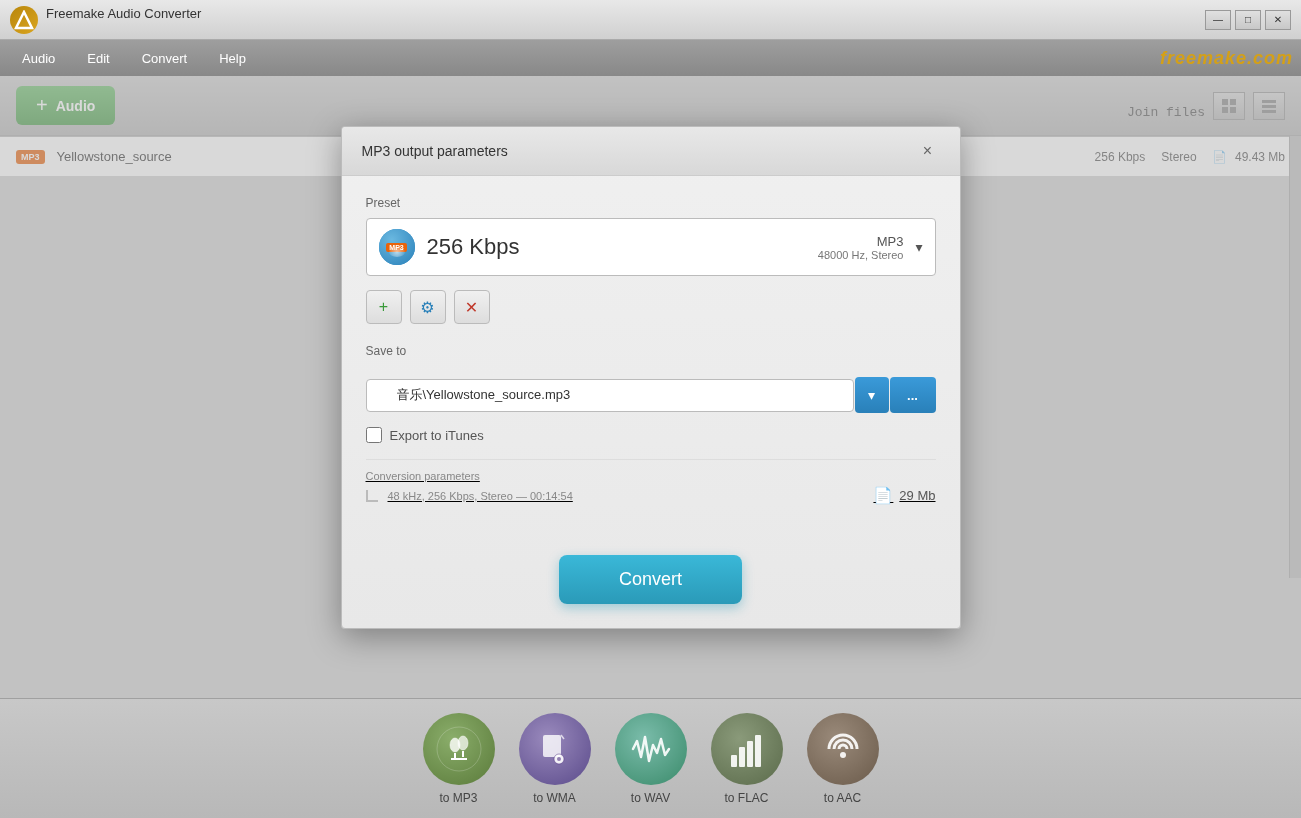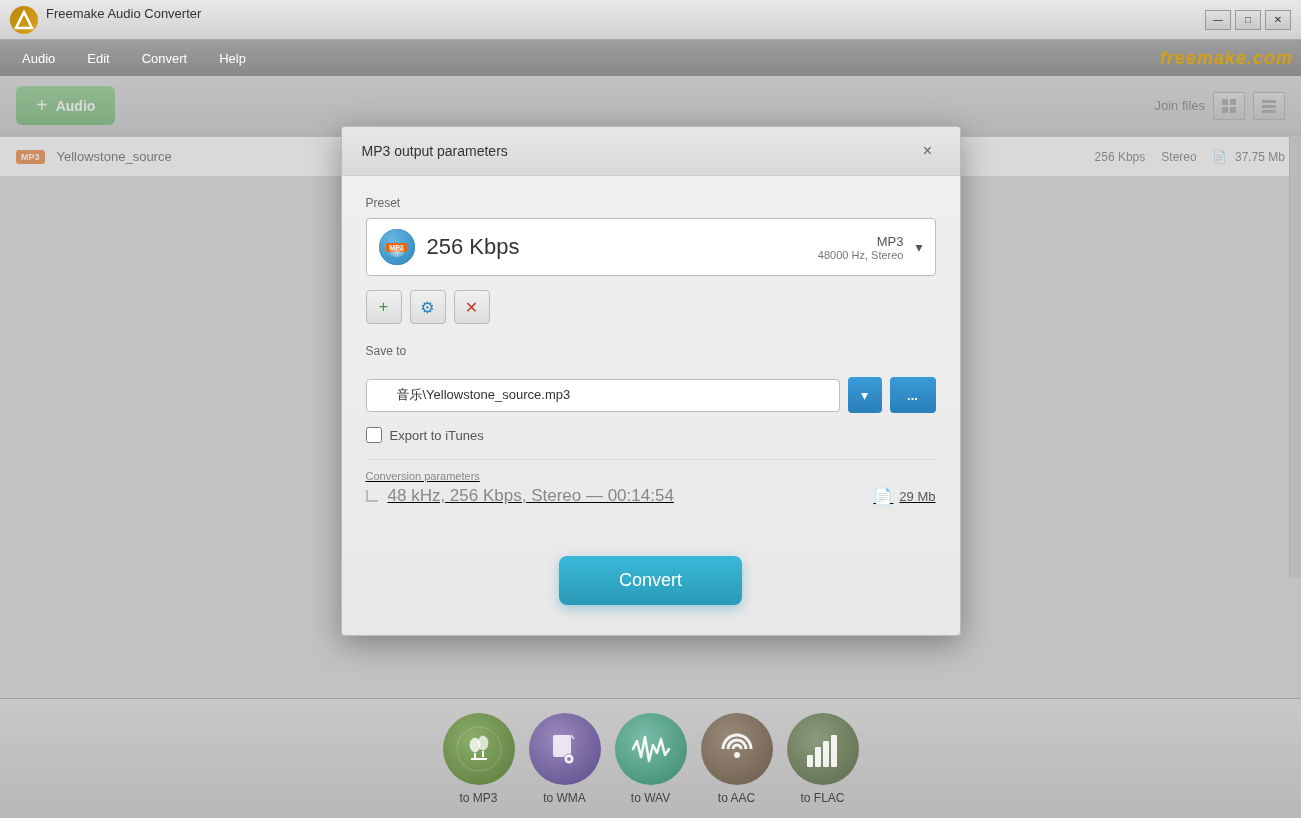--- a/index.html
+++ b/index.html
@@ -103,22 +103,23 @@
       font-size: 14px;
       cursor: pointer;
       display: flex;
       align-items: center;
       gap: 8px;
       font-weight: bold;
     }
     .toolbar-right {
       margin-left: auto;
       display: flex;
-      align-items: center;
+      align-items: flex-end;
       gap: 8px;
+      font-family: Liberation Mono, monospace;
     }
     .join-files-label {
       font-size: 13px;
       color: #555;
     }
     .join-btn {
       width: 32px;
       height: 28px;
       background: linear-gradient(to bottom, #d8d8d8, #b8b8b8);
       border: 1px solid #999;
@@ -178,21 +179,21 @@
       position: absolute;
       top: 50px;
       left: 50%;
       transform: translateX(-50%);
       width: 620px;
       background: linear-gradient(to bottom, #f0f0f0, #e8e8e8);
       border: 1px solid #bbb;
       border-radius: 4px;
       box-shadow: 0 8px 32px rgba(0,0,0,0.35);
       z-index: 100;
-      padding-bottom: 30px;
+      padding-bottom: 24px;
     }
     .modal-header {
       background: linear-gradient(to bottom, #e8e8e8, #d8d8d8);
       padding: 12px 20px;
       display: flex;
       align-items: center;
       justify-content: space-between;
       border-bottom: 1px solid #ccc;
       border-radius: 4px 4px 0 0;
     }
@@ -291,21 +292,21 @@
 
     
     .save-to-label {
       font-size: 12px;
       color: #666;
       margin-bottom: 19px;
     }
     .save-to-row {
       display: flex;
       align-items: center;
-      gap: 8px;
+      gap: 1px;
       margin-bottom: 14px;
     }
     .save-to-input {
       flex: 1;
       border: 1px solid #bbb;
       border-radius: 4px;
       background: white;
       padding: 8px 10px 8px 32px;
       font-size: 13px;
       color: #333;
@@ -380,21 +381,21 @@
       font-size: 11px;
       color: #888;
       margin-bottom: 4px;
     }
     .conv-params-row {
       display: flex;
       align-items: center;
       justify-content: space-between;
     }
     .conv-params-detail {
-      font-size: 17px;
+      font-size: 11px;
       color: #888;
       display: flex;
       align-items: center;
       gap: 6px;
     }
     .conv-size {
       font-size: 13px;
       color: #555;
       display: flex;
       align-items: center;
@@ -550,21 +551,21 @@
   </div>
 
   <div class="file-list">
     <span class="mp3-badge">MP3</span>
     <span class="file-name">Yellowstone_source</span>
     <div class="file-info">
       <span>256 Kbps</span>
       <span>Stereo</span>
       <span>
         <span style="margin-right:4px;">📄</span>
-        <span>37.75 Mb</span>
+        <span>49.43 Mb</span>
       </span>
     </div>
   </div>
 
   <div class="scrollbar-right"></div>
 
   <div class="overlay"></div>
 
   <div class="modal">
     <div class="modal-header">
@@ -637,21 +638,21 @@
 
     </div>
 
     <div class="convert-btn-wrapper">
       <button class="convert-btn">Convert</button>
     </div>
   </div>
 
 </div>
 
-<div class="format-bar" style="position:fixed; bottom:0; left:0; right:0; height:120px; background:linear-gradient(to bottom,#c8c8c8,#b8b8b8); display:flex; align-items:center; justify-content:center; gap:14px; border-top:1px solid #a0a0a0;">
+<div class="format-bar" style="position:fixed; bottom:0; left:0; right:0; height:120px; background:linear-gradient(to bottom,#c8c8c8,#b8b8b8); display:flex; align-items:center; justify-content:center; gap:24px; border-top:1px solid #a0a0a0;">
 
   <div class="format-btn">
     <div class="format-icon fmt-mp3" style="background: radial-gradient(circle at 40% 35%, #8aad6a, #5a7a3a); width:72px; height:72px; border-radius:50%; display:flex; align-items:center; justify-content:center; overflow:hidden;">
       <svg width="48" height="48" viewBox="0 0 48 48">
         <circle cx="24" cy="24" r="22" fill="none" stroke="rgba(255,255,255,0.2)" stroke-width="1"></circle>
 
         <ellipse cx="20" cy="20" rx="5" ry="7" fill="rgba(255,255,255,0.8)" stroke="white" stroke-width="0.5"></ellipse>
         <ellipse cx="28" cy="18" rx="5" ry="7" fill="rgba(255,255,255,0.7)" stroke="white" stroke-width="0.5"></ellipse>
         <line x1="20" y1="28" x2="20" y2="34" stroke="white" stroke-width="2"></line>
         <line x1="28" y1="26" x2="28" y2="32" stroke="white" stroke-width="2"></line>
@@ -676,40 +677,40 @@
   <div class="format-btn">
     <div class="format-icon fmt-wav" style="background: radial-gradient(circle at 40% 35%, #7abcaa, #3a8a6a); width:72px; height:72px; border-radius:50%; display:flex; align-items:center; justify-content:center; overflow:hidden;">
       <svg width="48" height="48" viewBox="0 0 48 48">
         <polyline points="6,24 10,16 14,32 18,12 22,36 26,20 30,28 34,14 38,30 42,24" fill="none" stroke="rgba(255,255,255,0.9)" stroke-width="2.5" stroke-linecap="round" stroke-linejoin="round"></polyline>
       </svg>
     </div>
     <span class="format-label">to WAV</span>
   </div>
 
   <div class="format-btn">
+    <div class="format-icon fmt-flac" style="background: radial-gradient(circle at 40% 35%, #8a9a7a, #5a6a4a); width:72px; height:72px; border-radius:50%; display:flex; align-items:center; justify-content:center; overflow:hidden;">
+      <svg width="48" height="48" viewBox="0 0 48 48">
+
+        <rect x="8" y="30" width="6" height="12" fill="rgba(255,255,255,0.9)" rx="1"></rect>
+        <rect x="16" y="22" width="6" height="20" fill="rgba(255,255,255,0.9)" rx="1"></rect>
+        <rect x="24" y="16" width="6" height="26" fill="rgba(255,255,255,0.9)" rx="1"></rect>
+        <rect x="32" y="10" width="6" height="32" fill="rgba(255,255,255,0.9)" rx="1"></rect>
+      </svg>
+    </div>
+    <span class="format-label">to FLAC</span>
+  </div>
+
+  <div class="format-btn">
     <div class="format-icon fmt-aac" style="background: radial-gradient(circle at 40% 35%, #9a8a7a, #6a5a4a); width:72px; height:72px; border-radius:50%; display:flex; align-items:center; justify-content:center; overflow:hidden;">
       <svg width="48" height="48" viewBox="0 0 48 48">
 
         <path d="M24,24 m-14,0 a14,14 0 0,1 28,0" fill="none" stroke="rgba(255,255,255,0.9)" stroke-width="3"></path>
         <path d="M24,24 m-9,0 a9,9 0 0,1 18,0" fill="none" stroke="rgba(255,255,255,0.9)" stroke-width="3"></path>
         <path d="M24,24 m-4,0 a4,4 0 0,1 8,0" fill="none" stroke="rgba(255,255,255,0.9)" stroke-width="3"></path>
         <circle cx="24" cy="30" r="3" fill="rgba(255,255,255,0.9)"></circle>
       </svg>
     </div>
     <span class="format-label">to AAC</span>
   </div>
 
-  <div class="format-btn">
-    <div class="format-icon fmt-flac" style="background: radial-gradient(circle at 40% 35%, #8a9a7a, #5a6a4a); width:72px; height:72px; border-radius:50%; display:flex; align-items:center; justify-content:center; overflow:hidden;">
-      <svg width="48" height="48" viewBox="0 0 48 48">
-
-        <rect x="8" y="30" width="6" height="12" fill="rgba(255,255,255,0.9)" rx="1"></rect>
-        <rect x="16" y="22" width="6" height="20" fill="rgba(255,255,255,0.9)" rx="1"></rect>
-        <rect x="24" y="16" width="6" height="26" fill="rgba(255,255,255,0.9)" rx="1"></rect>
-        <rect x="32" y="10" width="6" height="32" fill="rgba(255,255,255,0.9)" rx="1"></rect>
-      </svg>
-    </div>
-    <span class="format-label">to FLAC</span>
-  </div>
-
 
 
 </div>
 
 </body></html>

